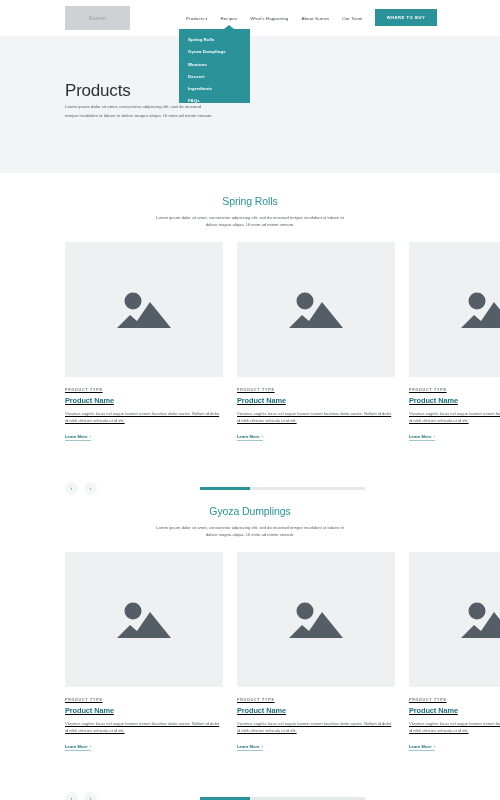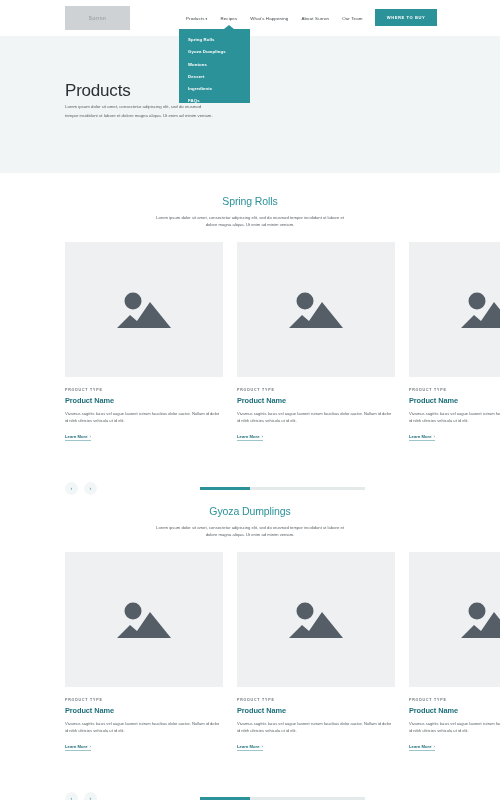--- a/index.html
+++ b/index.html
@@ -94,21 +94,21 @@
     font-weight: 400; letter-spacing: -.1px;
   }
   .sec-copy {
     margin: 7px auto 0; width: 196px; text-align: center;
     font-size: 4.2px; line-height: 7.4px; color: #5a6166;
   }
 
   
   .carousel { position: relative; margin-top: 13px; height: 230px; overflow: hidden; }
   .track { position: absolute; left: 65px; top: 0; display: flex; gap: 14px; }
-  .card { width: 158px; flex: 0 0 158px; }
+  .card { width: 158px; flex: 0 0 158px; text-decoration: underline; }
   .card-img {
     width: 158px; height: 135px; background: #eef0f2;
     display: flex; align-items: center; justify-content: center;
   }
   .ph-icon { width: 54px; height: 42px; display: block; }
   .card-body { padding-top: 11px; }
   .card-type {
     font-size: 3.5px; color: #6d767c; letter-spacing: .85px; font-weight: 700;
   }
   .card-name {

